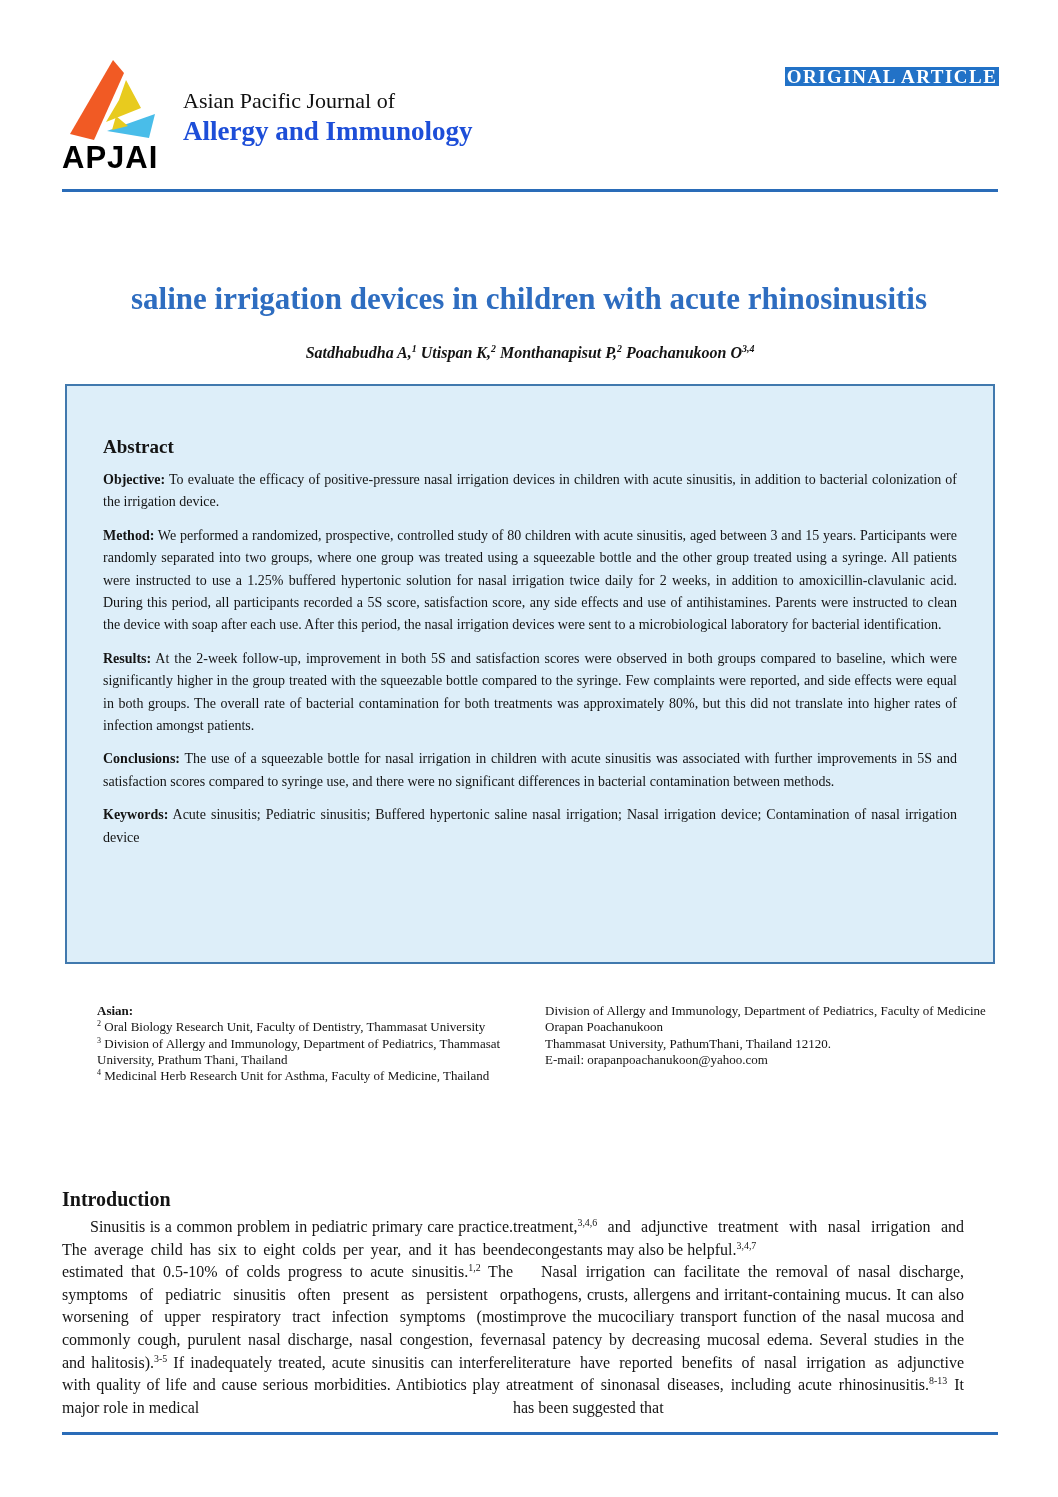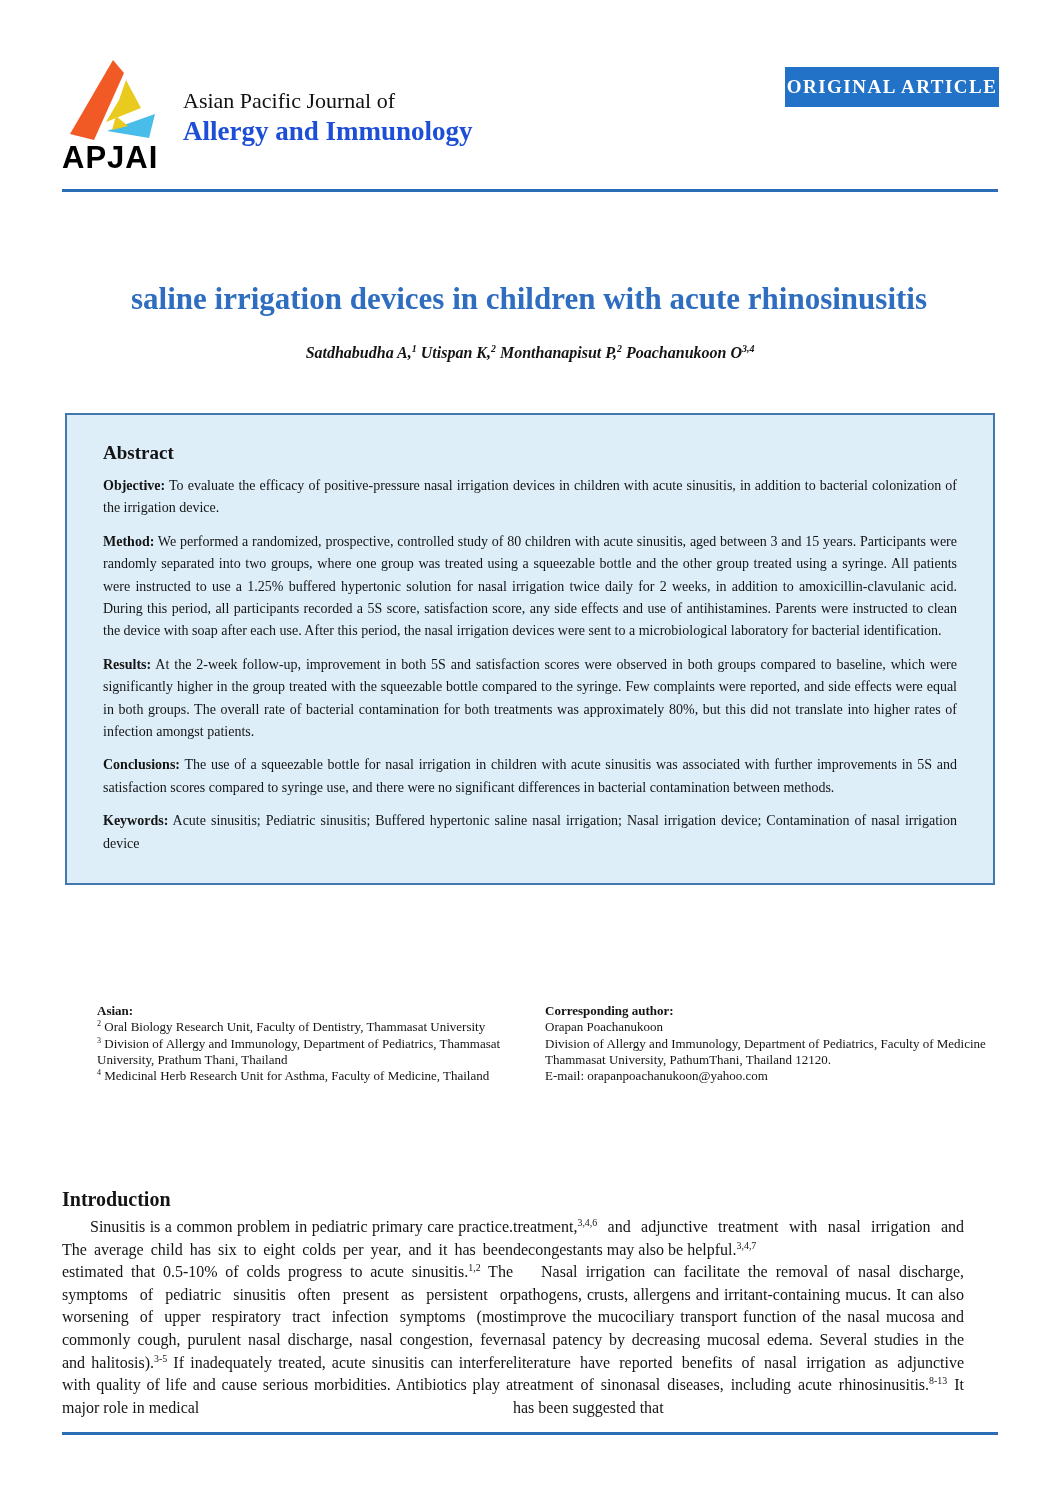--- a/index.html
+++ b/index.html
@@ -12,38 +12,38 @@
   body{background:#ffffff;font-family:"Liberation Serif",serif;color:var(--ink);}
   .page{position:relative;width:1058px;height:1497px;margin:0 auto;background:#fff;overflow:hidden;}
 
   
   .logo-block{position:absolute;left:62px;top:56px;width:120px;}
   .logo-mark{display:block;}
   .logo-acronym{font-family:"Liberation Sans",sans-serif;font-weight:bold;font-size:31px;letter-spacing:1px;color:#000;margin-top:-4px;}
   .journal-name{position:absolute;left:183px;top:88px;}
   .journal-line1{font-size:22px;color:#111;}
   .journal-line2{font-weight:bold;font-size:27px;color:#1d4ed8;margin-top:2px;}
-  .badge{position:absolute;left:785px;top:67px;width:214px;height:40px;background:var(--badge);
+  .badge{position:absolute;left:785px;top:67px;width:214px;height:19px;background:var(--badge);
          display:flex;align-items:center;justify-content:center;}
   .badge span{color:#fff;font-weight:bold;font-size:19px;letter-spacing:1.5px;}
   .rule{position:absolute;left:62px;width:936px;height:3px;background:var(--accent);}
   .rule.top{top:189px;}
   .rule.bottom{top:1432px;}
 
   
   .title{position:absolute;left:40px;top:236px;width:978px;text-align:center;
          color:var(--title);font-weight:bold;font-size:31px;line-height:42px;}
   .authors{position:absolute;left:62px;top:344px;width:936px;text-align:center;
            font-weight:bold;font-style:italic;font-size:16px;}
   sup{font-size:0.62em;line-height:0;}
 
   
-  .abstract-box{position:absolute;left:65px;top:413px;width:930px;height:472px;
+  .abstract-box{position:absolute;left:65px;top:384px;width:930px;height:580px;
                 background:var(--abstract_bg);border:2px solid var(--abstract_border);
-                padding:27px 36px;}
+                padding:50px 36px;}
   .abstract-box h2{font-size:19px;font-weight:bold;margin-bottom:2px;}
   .abstract-box p{margin-top:11px;font-size:14px;line-height:22.4px;text-align:justify;}
   .abstract-box p b{font-weight:bold;}
 
   
   .meta{position:absolute;top:1003px;left:0;width:1058px;font-size:13px;line-height:16.3px;}
   .meta .block-heading{font-weight:bold;}
   .affiliations{position:absolute;left:97px;width:430px;}
   .corresponding{position:absolute;left:545px;width:460px;}
   .affiliations div, .corresponding div{margin:0;}
@@ -98,23 +98,22 @@
   </div>
 
   <div class="meta">
     <div class="affiliations">
       <div class="block-heading">Asian:</div>
       <div><sup>2</sup><span> Oral Biology Research Unit, Faculty of Dentistry, Thammasat University</span></div>
       <div><sup>3</sup><span> Division of Allergy and Immunology, Department of Pediatrics, Thammasat University, Prathum Thani, Thailand</span></div>
       <div><sup>4</sup><span> Medicinal Herb Research Unit for Asthma, Faculty of Medicine, Thailand</span></div>
     </div>
     <div class="corresponding">
-      <div class="block-heading">Corresponding author:</div>
+      <div>Division of Allergy and Immunology, Department of Pediatrics, Faculty of Medicine</div>
       <div>Orapan Poachanukoon</div>
-      <div>Division of Allergy and Immunology, Department of Pediatrics, Faculty of Medicine</div>
       <div>Thammasat University, PathumThani, Thailand 12120.</div>
       <div>E-mail: orapanpoachanukoon@yahoo.com</div>
     </div>
   </div>
 
   <div class="intro">
     <h2>Introduction</h2>
     <div class="cols">
       <div class="col">
         <p class="indent">Sinusitis is a common problem in pediatric primary care practice. The average child has six to eight colds per year, and it has been estimated that 0.5-10% of colds progress to acute sinusitis.<sup>1,2</sup> The symptoms of pediatric sinusitis often present as persistent or worsening of upper respiratory tract infection symptoms (most commonly cough, purulent nasal discharge, nasal congestion, fever and halitosis).<sup>3-5</sup> If inadequately treated, acute sinusitis can interfere with quality of life and cause serious morbidities. Antibiotics play a major role in medical</p>

